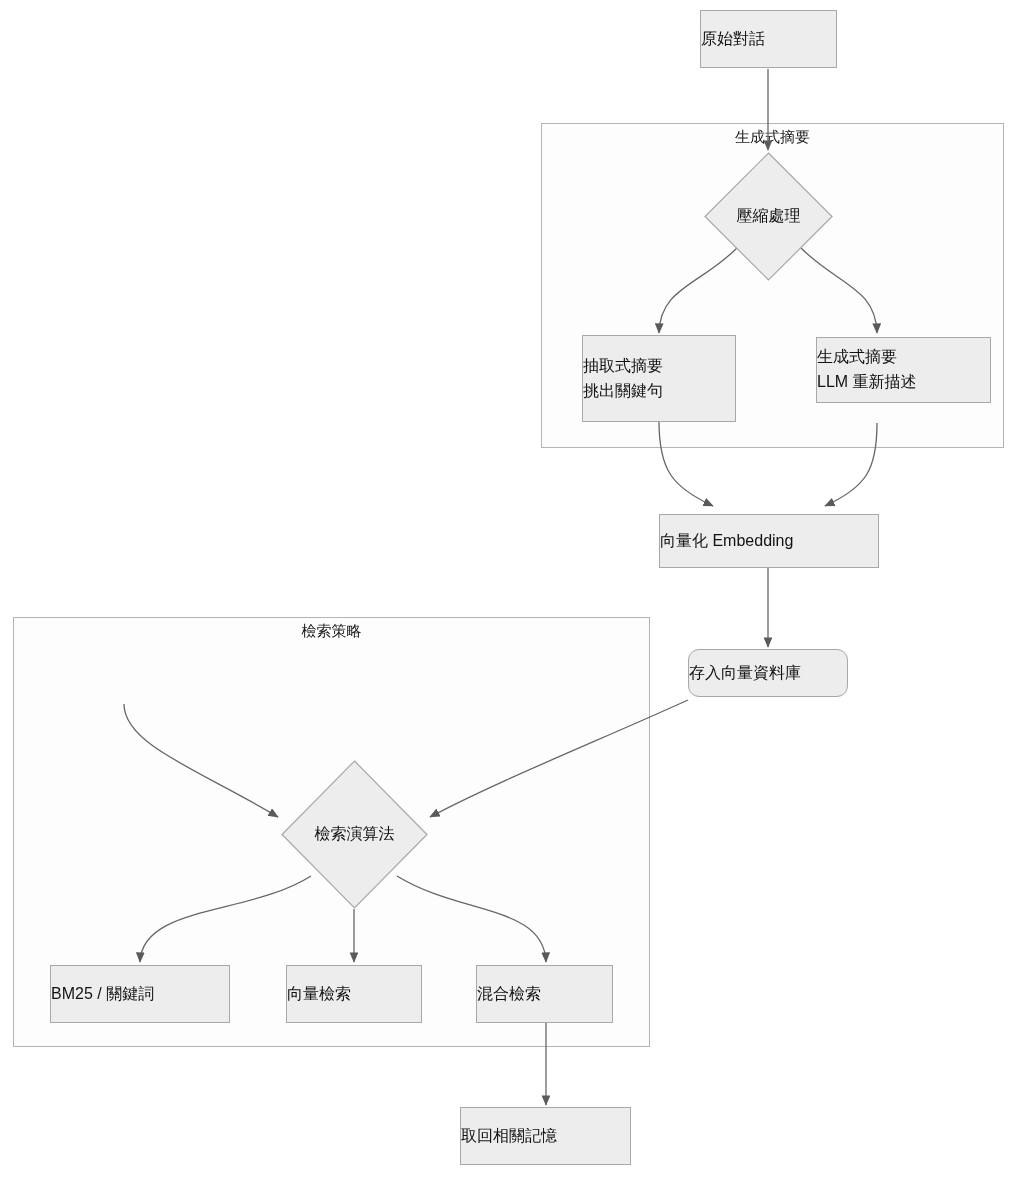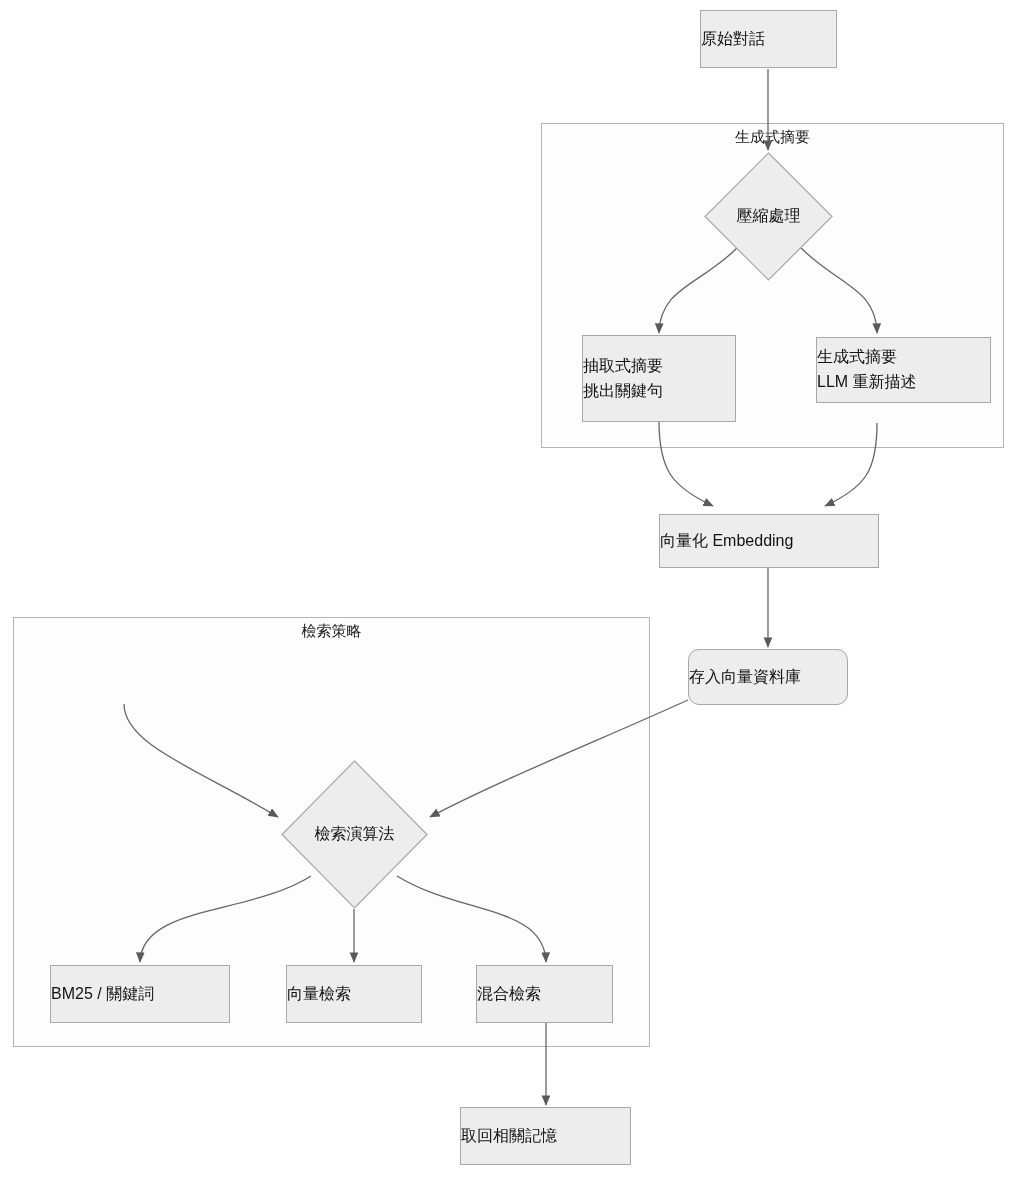--- a/index.html
+++ b/index.html
@@ -144,21 +144,21 @@
 
   <div class="node" style="left:816px; top:337px; width:175px; height:66px;">
     <span>生成式摘要</span>
     <span class="line2">LLM 重新描述</span>
   </div>
 
   <div class="node" style="left:659px; top:508px; width:220px; height:54px;margin-top:6px;">
     <span>向量化 Embedding</span>
   </div>
 
-  <div class="node rounded" style="left:688px; top:649px; width:160px; height:56px;">
+  <div class="node rounded" style="left:688px; top:649px; width:160px; height:48px;">
     <span>存入向量資料庫</span>
   </div>
 
 
   <div class="diamond-wrap" style="left:281px; top:760px; width:147px; height:149px;">
     <svg width="147" height="149" viewBox="0 0 147 149">
       <polygon points="73.5,1 146,74.5 73.5,148 1,74.5" fill="#ededed" stroke="#a8a8a8" stroke-width="1.2"></polygon>
     </svg>
     <div class="diamond-label">檢索演算法</div>
   </div>

